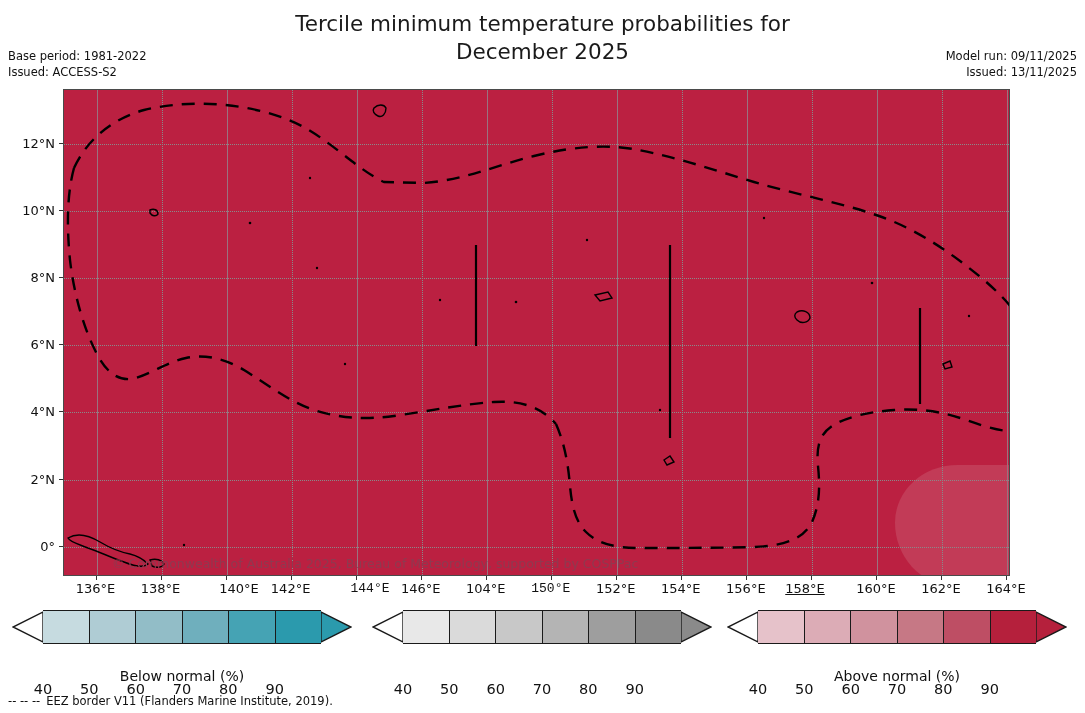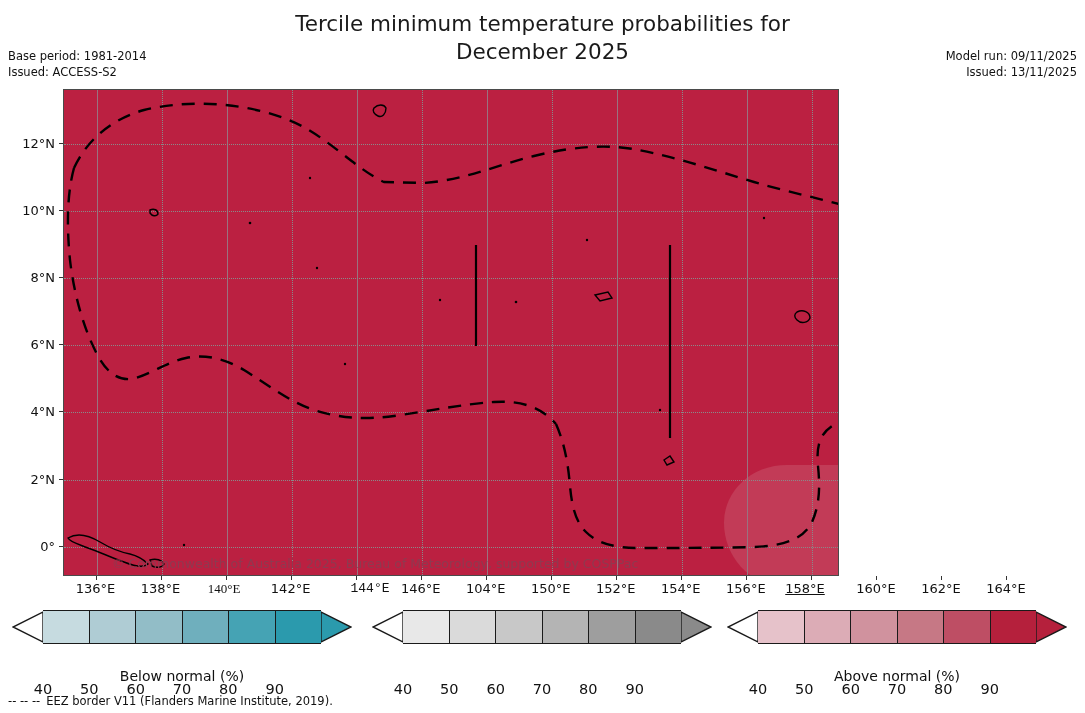--- a/index.html
+++ b/index.html
@@ -32,21 +32,21 @@
     color: #111;
   }
   #meta-left  { left: 8px;  top: 49px;  text-align: left; }
   #meta-right { right: 8px; top: 49px;  text-align: right; }
   .meta div { white-space: nowrap; }
 
   
   #plot {
     position: absolute;
     left: 63px; top: 89px;
-    width: 776px; height: 487px;
+    width: 947px; height: 487px;
     background: #e5e5e5;
     border: 1px solid #4a4a4a;
     overflow: hidden;
   }
   #plot-fill { position: absolute; inset: 0; background: #BB2041; }
 
   
   #blob {
     position: absolute;
     right: -6px; bottom: -10px;
@@ -178,21 +178,21 @@
     white-space: nowrap;
   }
 </style>
 </head>
 <body>
 
 <div id="title">Tercile minimum temperature probabilities for
 December 2025</div>
 
 <div class="meta" id="meta-left">
-  <div>Base period: 1981-2014</div>
+  <div>Base period: 1981-2022</div>
   <div>Issued: ACCESS-S2</div>
 </div>
 
 <div class="meta" id="meta-right">
   <div>Model run: 09/11/2025</div>
   <div>Issued: 13/11/2025</div>
 </div>
 
 <div id="plot">
   <div id="plot-fill"></div>
@@ -284,31 +284,31 @@
   </svg>
 
   <div id="copyright">© Commonwealth of Australia 2025, Bureau of Meteorology, supported by COSPPac</div>
 </div>
 
 <div id="xticks">
     <div class="xtick" style="left: 95.5166px;">136°E</div>
     <div class="xtickmark" style="left: 95.5166px;"></div>
     <div class="xtick" style="left: 160.55px;">138°E</div>
     <div class="xtickmark" style="left: 160.55px;"></div>
-    <div class="xtick" style="left: 224px; font-family: Liberation Serif, serif;">140°E</div>
+    <div class="xtick" style="left: 239px;">140°E</div>
     <div class="xtickmark" style="left: 225.583px;"></div>
     <div class="xtick" style="left: 290.616px;">142°E</div>
     <div class="xtickmark" style="left: 290.616px;"></div>
     <div class="xtick" style="left: 370px; font-family: Liberation Mono, monospace;">144°E</div>
     <div class="xtickmark" style="left: 355.649px;"></div>
     <div class="xtick" style="left: 420.682px;">146°E</div>
     <div class="xtickmark" style="left: 420.682px;"></div>
     <div class="xtick" style="left: 485.715px;">104°E</div>
     <div class="xtickmark" style="left: 485.715px;"></div>
-    <div class="xtick" style="left: 550.748px;">150°E</div>
+    <div class="xtick" style="left: 550.748px; font-family: Liberation Mono, monospace;">150°E</div>
     <div class="xtickmark" style="left: 550.748px;"></div>
     <div class="xtick" style="left: 615.781px;">152°E</div>
     <div class="xtickmark" style="left: 615.781px;"></div>
     <div class="xtick" style="left: 680.815px; text-align: right;">154°E</div>
     <div class="xtickmark" style="left: 680.815px;"></div>
     <div class="xtick" style="left: 745.848px;">156°E</div>
     <div class="xtickmark" style="left: 745.848px;"></div>
     <div class="xtick" style="left: 805px; text-decoration: underline;">158°E</div>
     <div class="xtickmark" style="left: 810.881px;"></div>
     <div class="xtick" style="left: 875.914px;">160°E</div>

